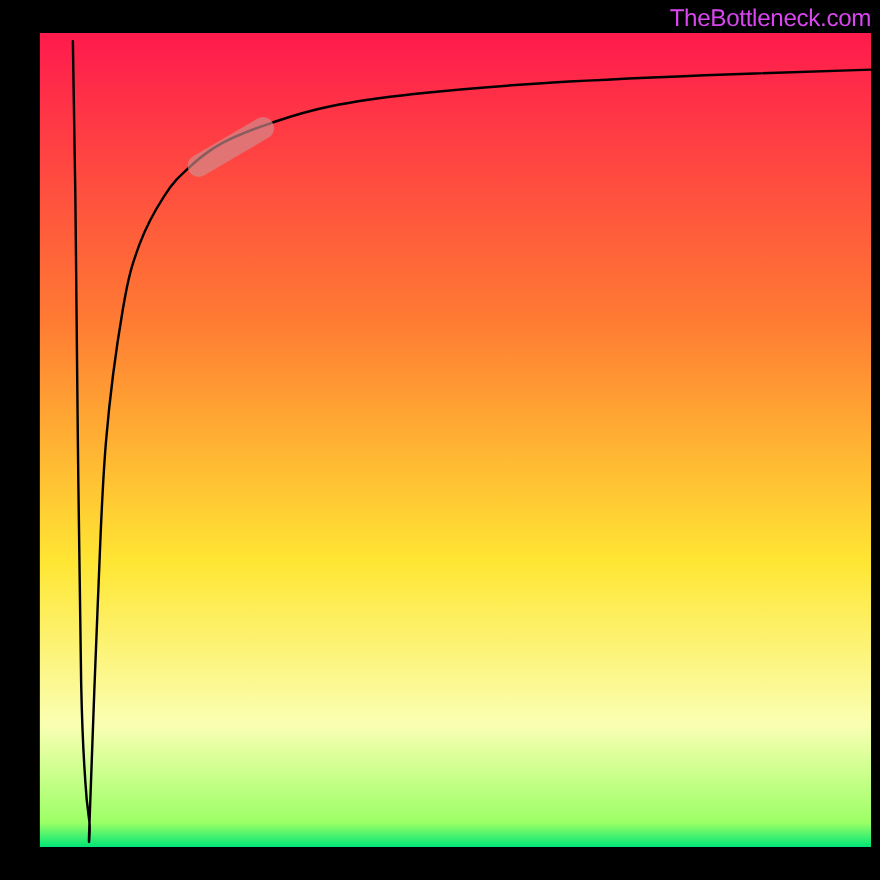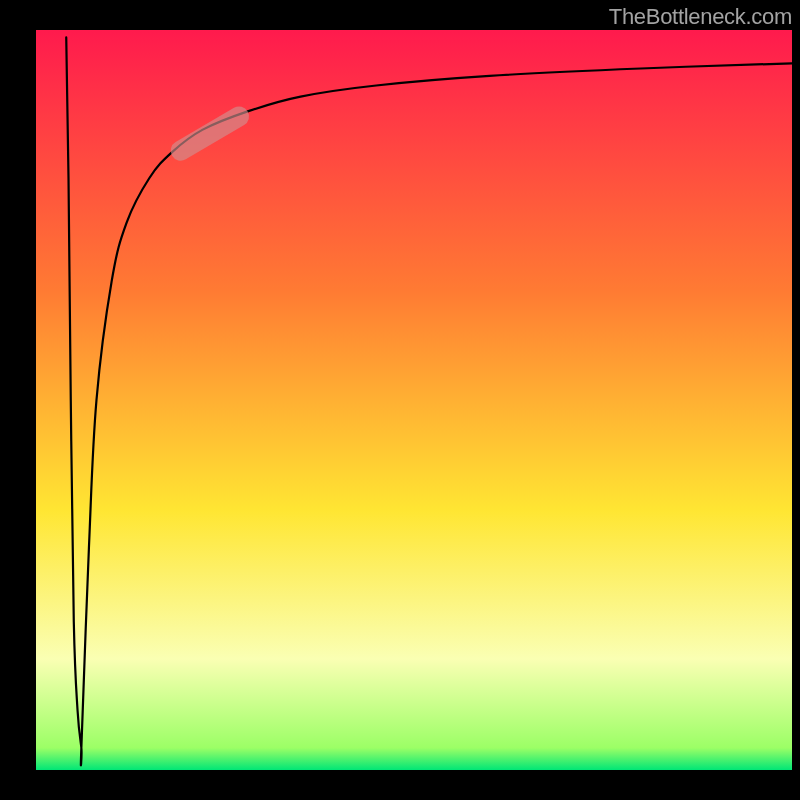--- a/index.html
+++ b/index.html
@@ -8,21 +8,21 @@
     width: 800px;
     height: 800px;
     background: #000;
     font-family: Arial, Helvetica, sans-serif;
     position: relative;
   }
   .watermark {
     position: absolute;
     top: 4px;
     right: 8px;
-    color: #a3a3a3;
+    color: #d946ef;
     font-size: 22px;
     font-weight: 400;
     z-index: 10;
     letter-spacing: -0.3px;
   }
   svg.chart {
     display: block;
   }
 </style>
 </head>

